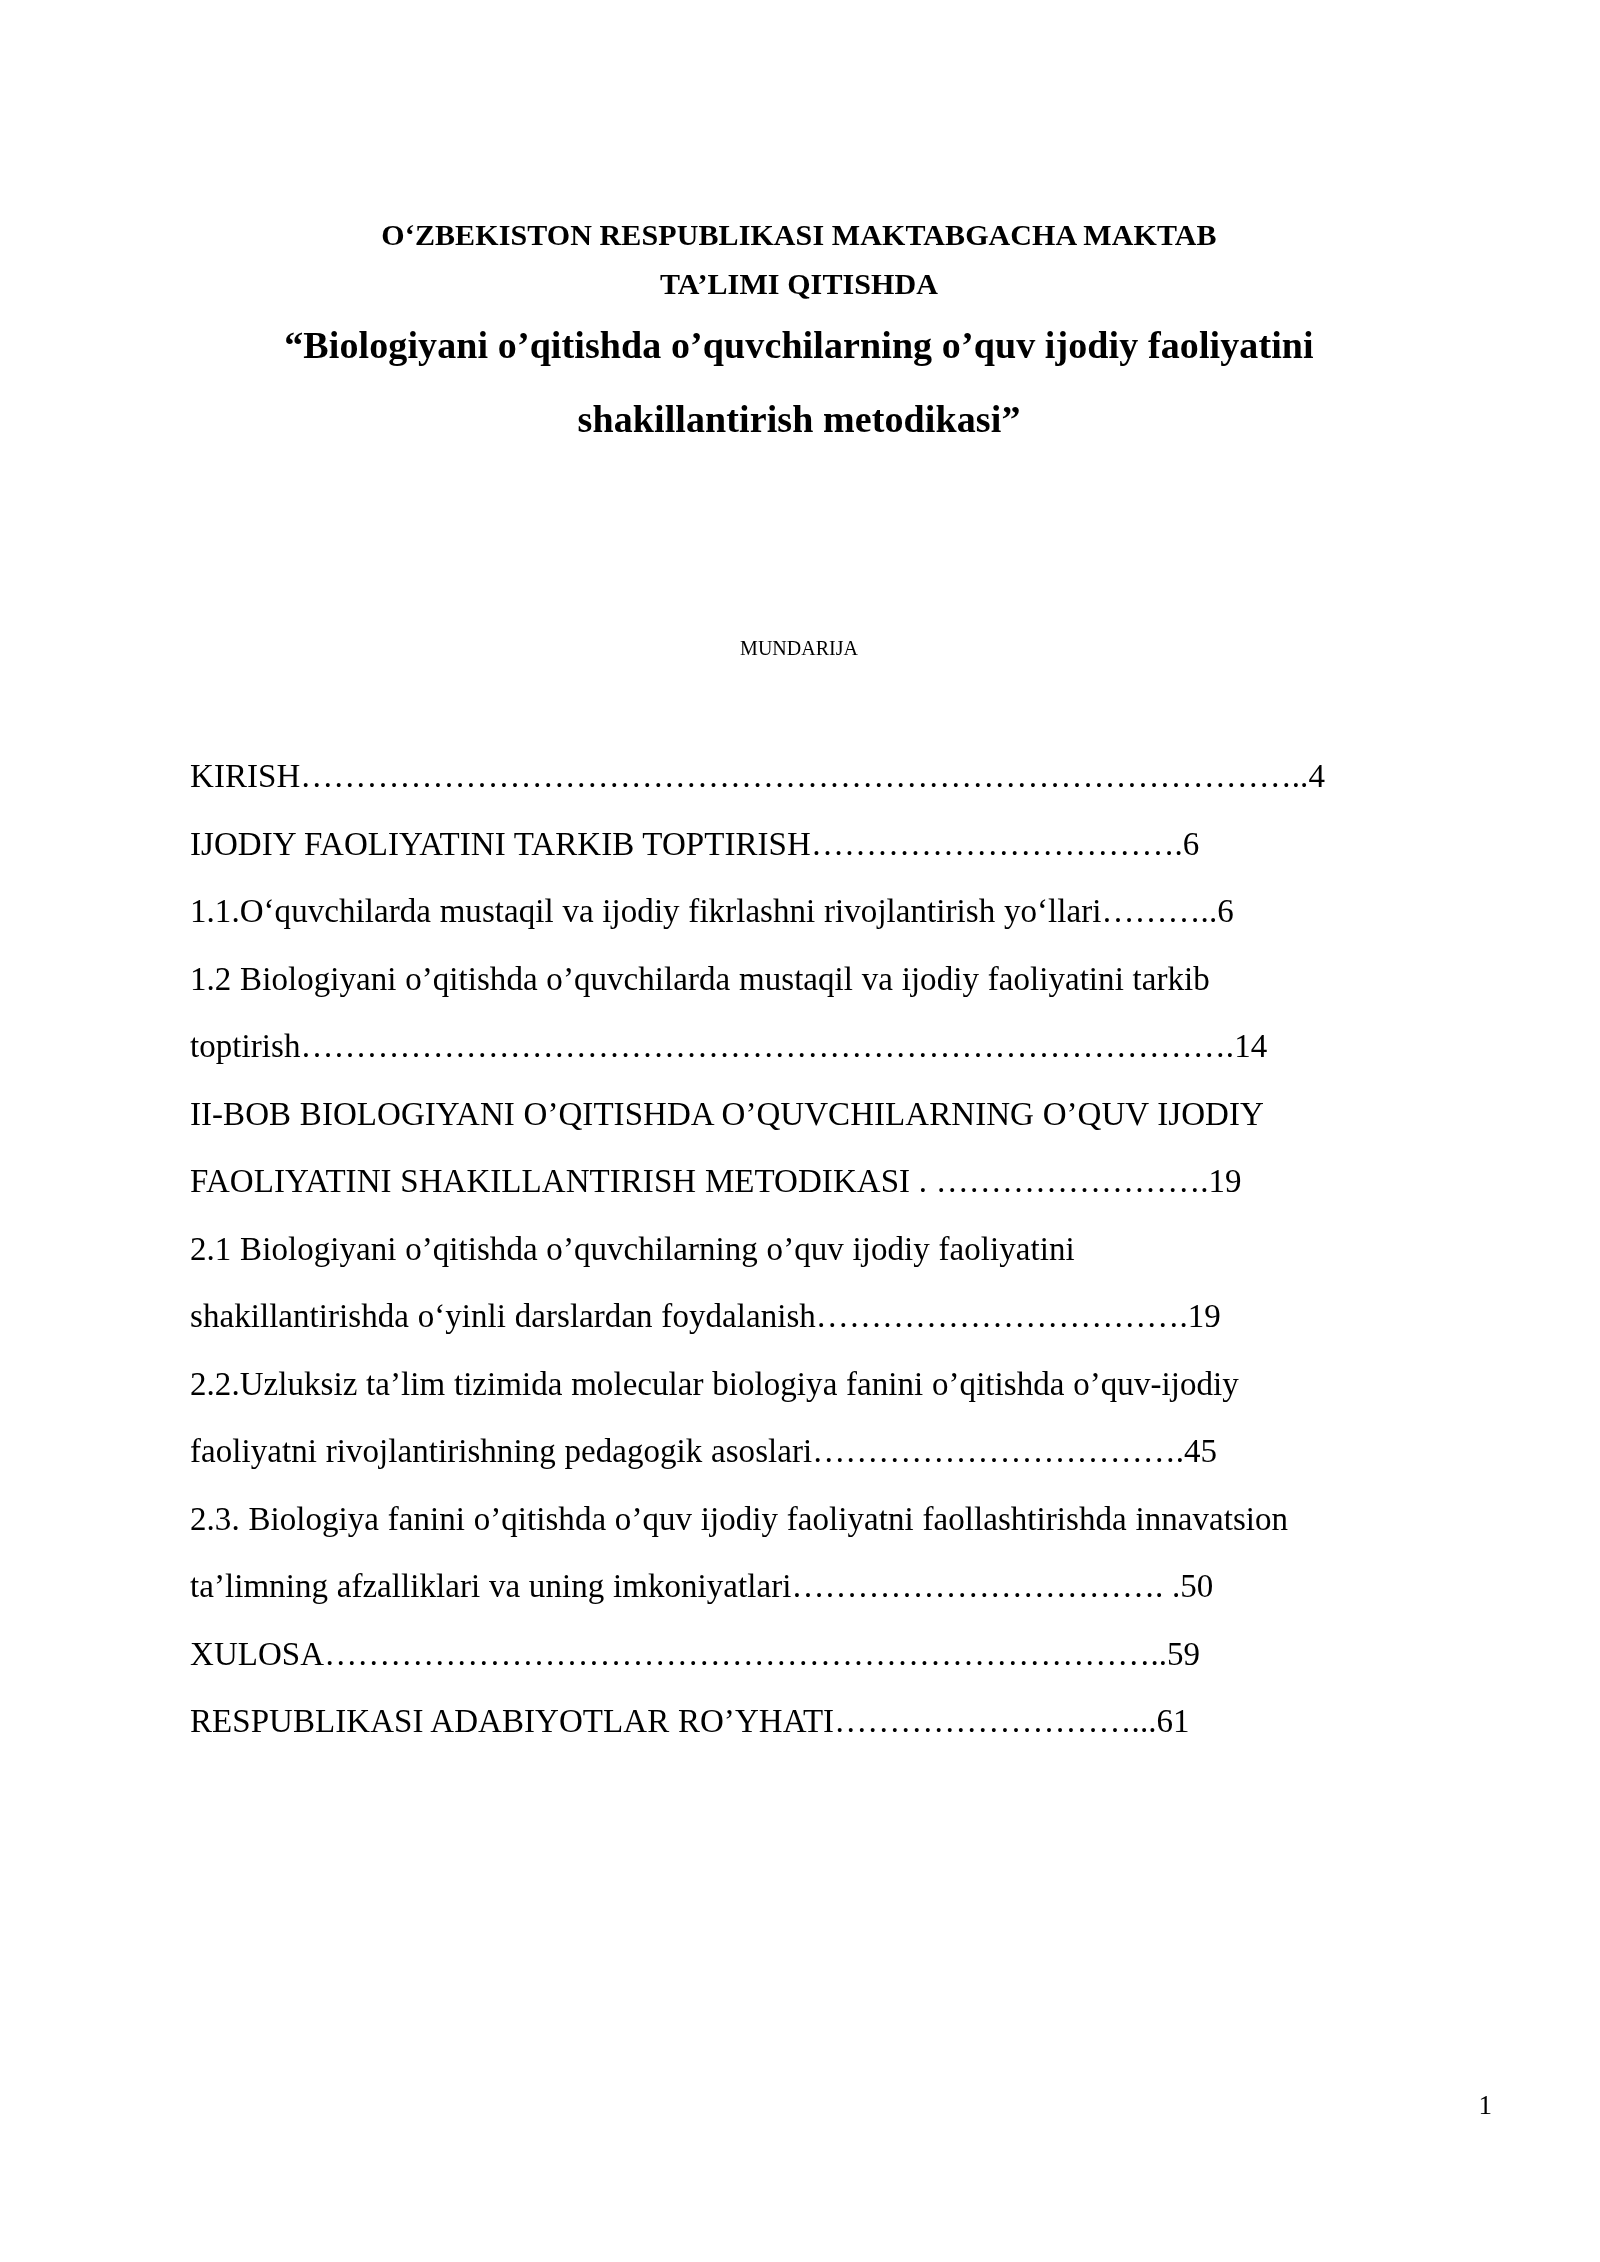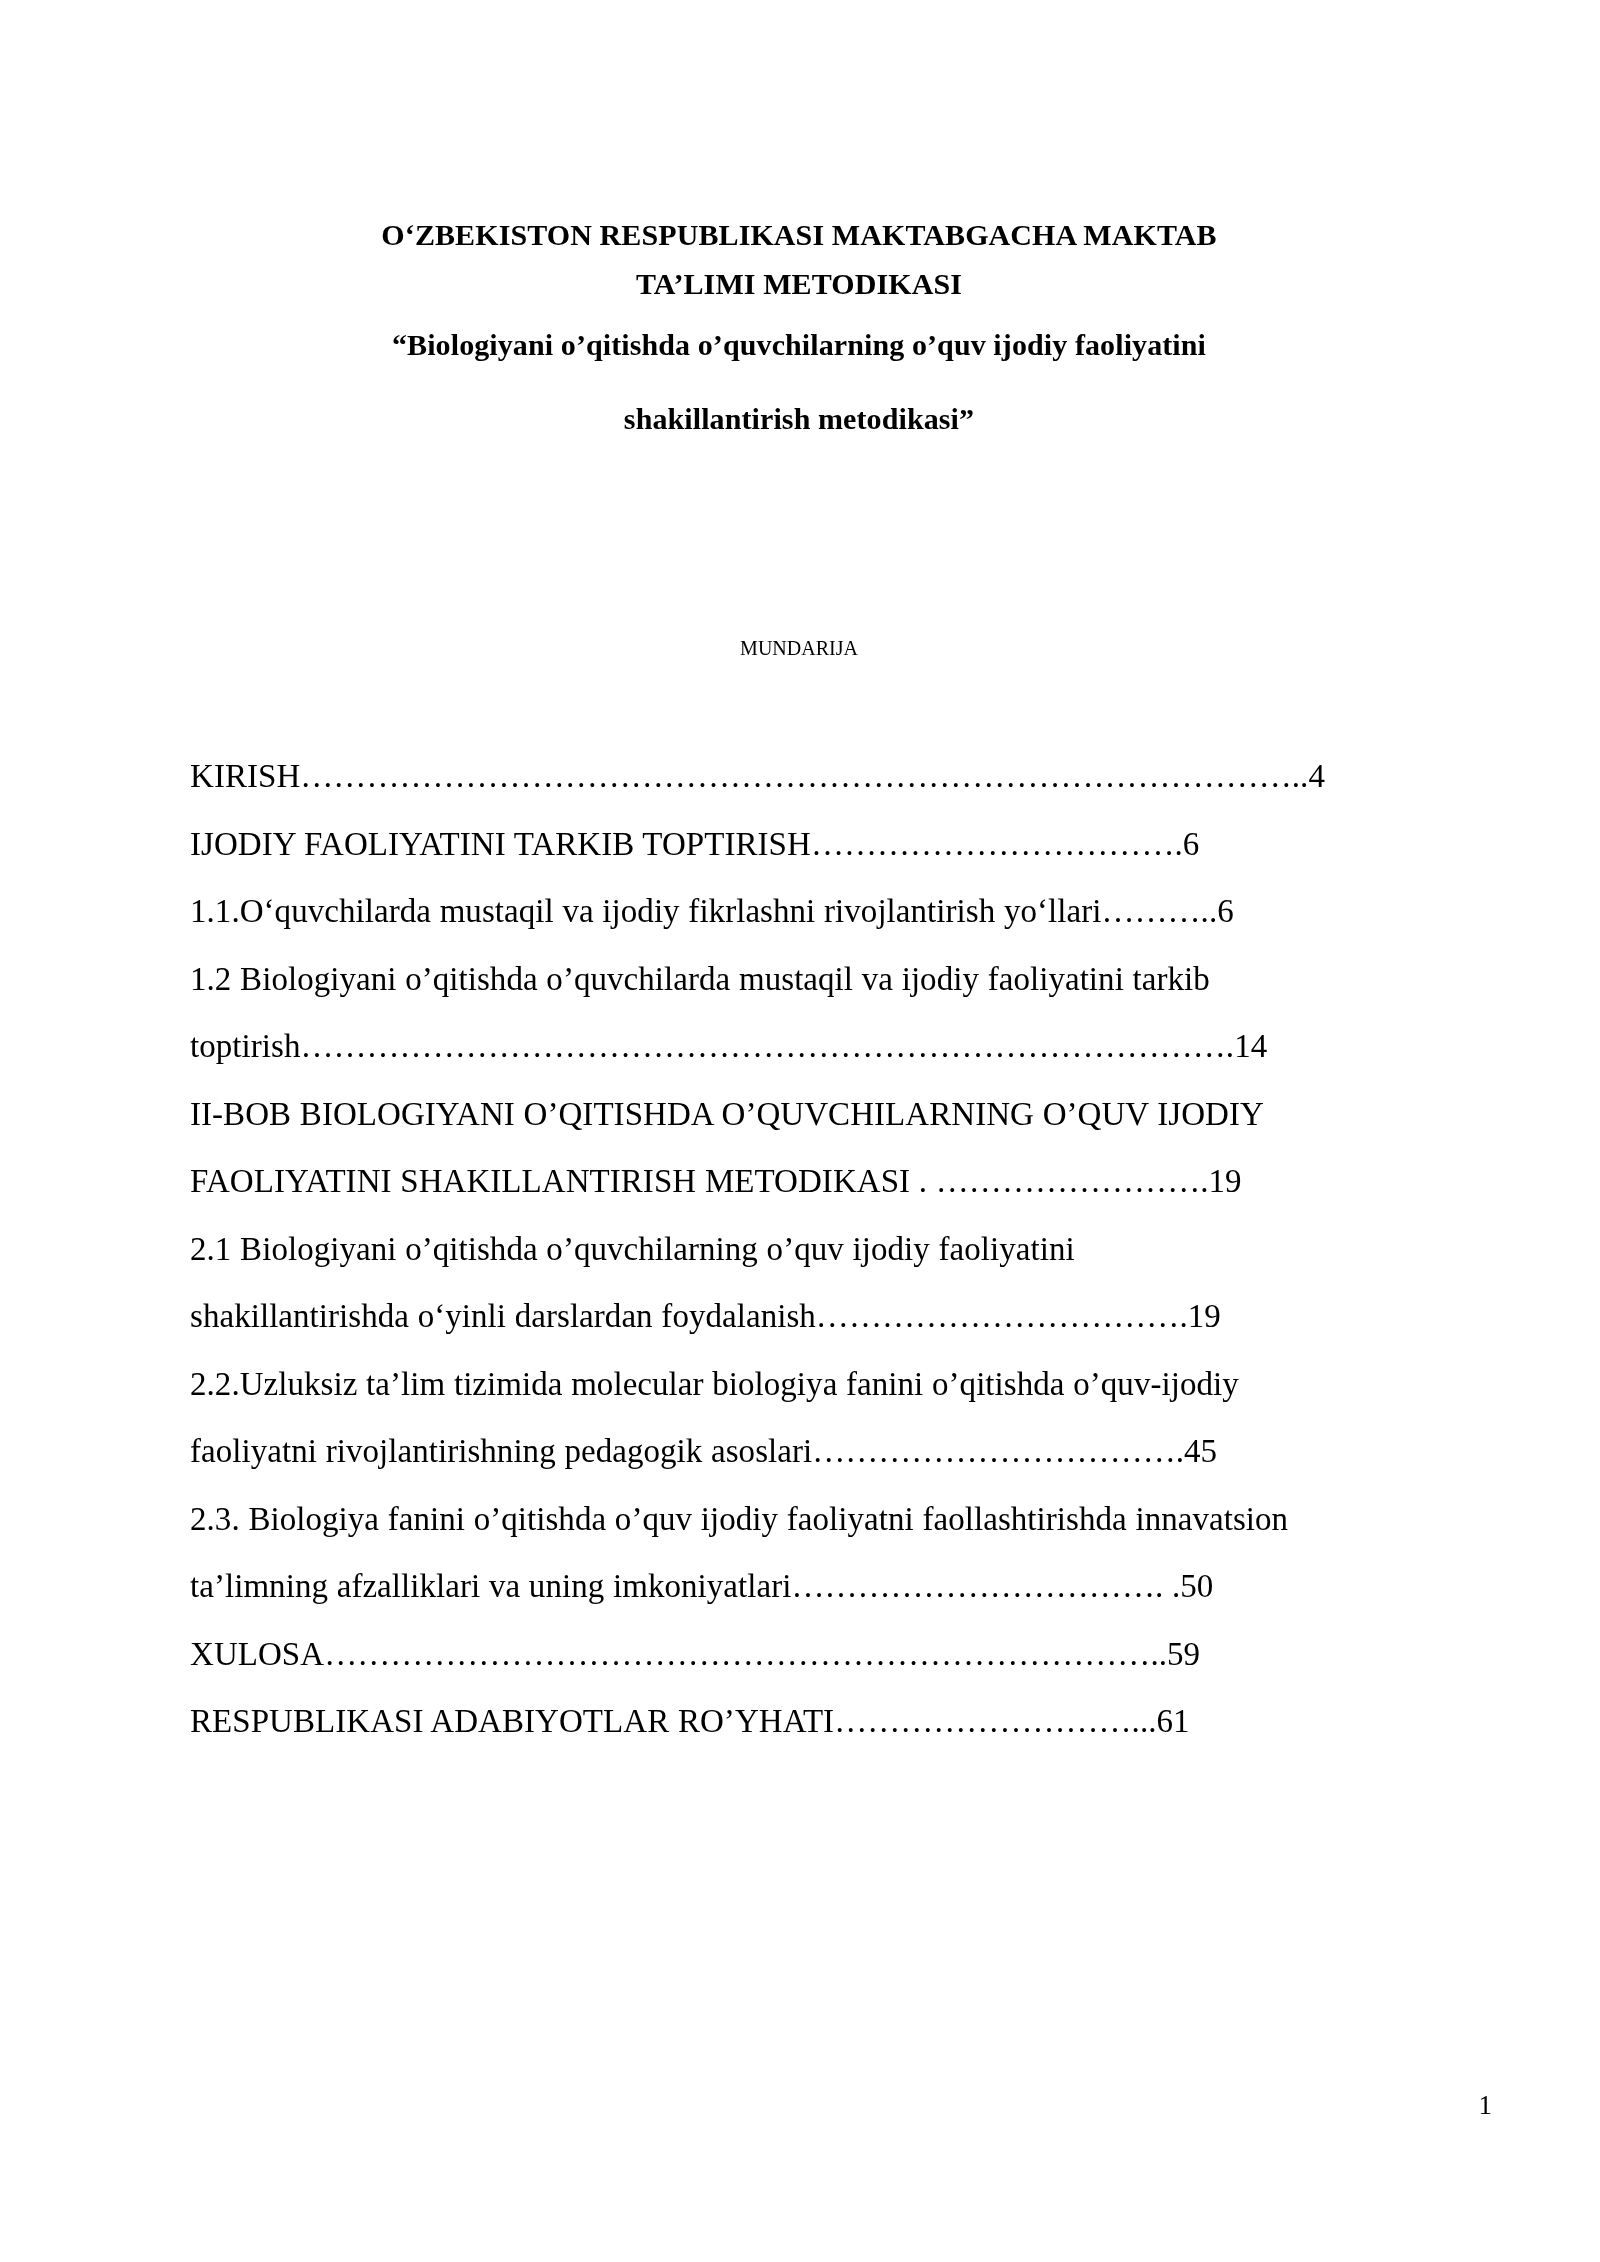--- a/index.html
+++ b/index.html
@@ -33,21 +33,21 @@
   .title-line {
     text-align: center;
     font-weight: bold;
     font-size: 30px;
     line-height: 49px;
     letter-spacing: 0.1px;
   }
   .subtitle-line {
     text-align: center;
     font-weight: bold;
-    font-size: 30px;
+    font-size: 38px;
     line-height: 74px;
     letter-spacing: 0.1px;
   }
 
   
   .toc-heading {
     text-align: center;
     font-weight: normal;
     font-size: 20px;
     line-height: 34px;
@@ -85,21 +85,21 @@
   }
 </style>
 </head>
 <body>
 
 <div class="page">
   <div class="content">
 
     <div class="title-block">
       <div class="title-line">O‘ZBEKISTON RESPUBLIKASI MAKTABGACHA MAKTAB</div>
-      <div class="title-line">TA’LIMI METODIKASI</div>
+      <div class="title-line">TA’LIMI QITISHDA</div>
       <div class="subtitle-line">“Biologiyani o’qitishda o’quvchilarning o’quv ijodiy faoliyatini</div>
       <div class="subtitle-line">shakillantirish metodikasi”</div>
     </div>
 
     <div class="toc-heading">MUNDARIJA</div>
 
     <div class="toc">
       <div class="toc-entry">KIRISH………………………………………………………………………………..4</div>
       <div class="toc-entry">IJODIY FAOLIYATINI TARKIB TOPTIRISH…………………………….6</div>
       <div class="toc-entry">1.1.O‘quvchilarda mustaqil va ijodiy fikrlashni rivojlantirish yo‘llari………..6</div>

